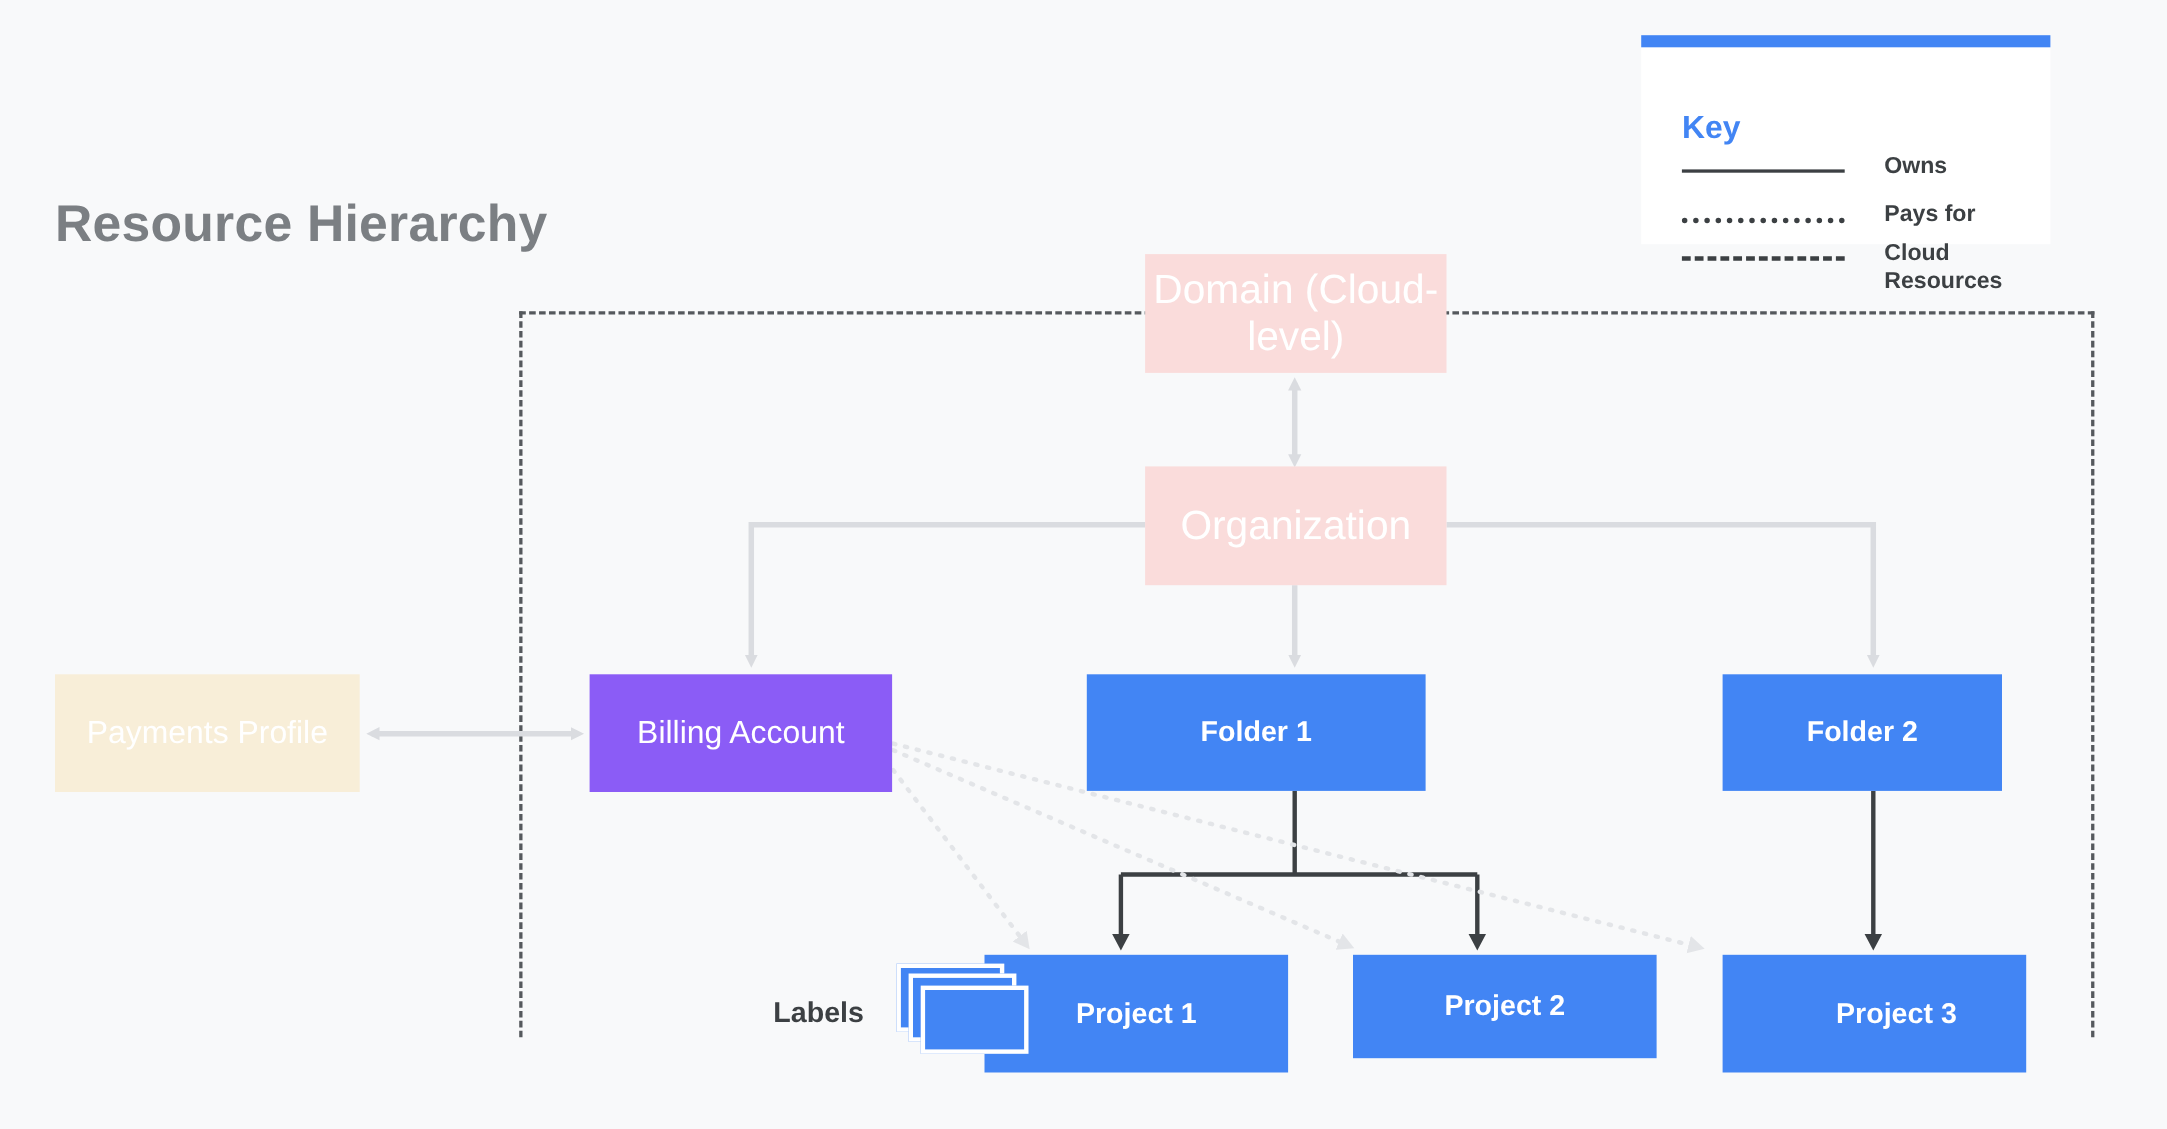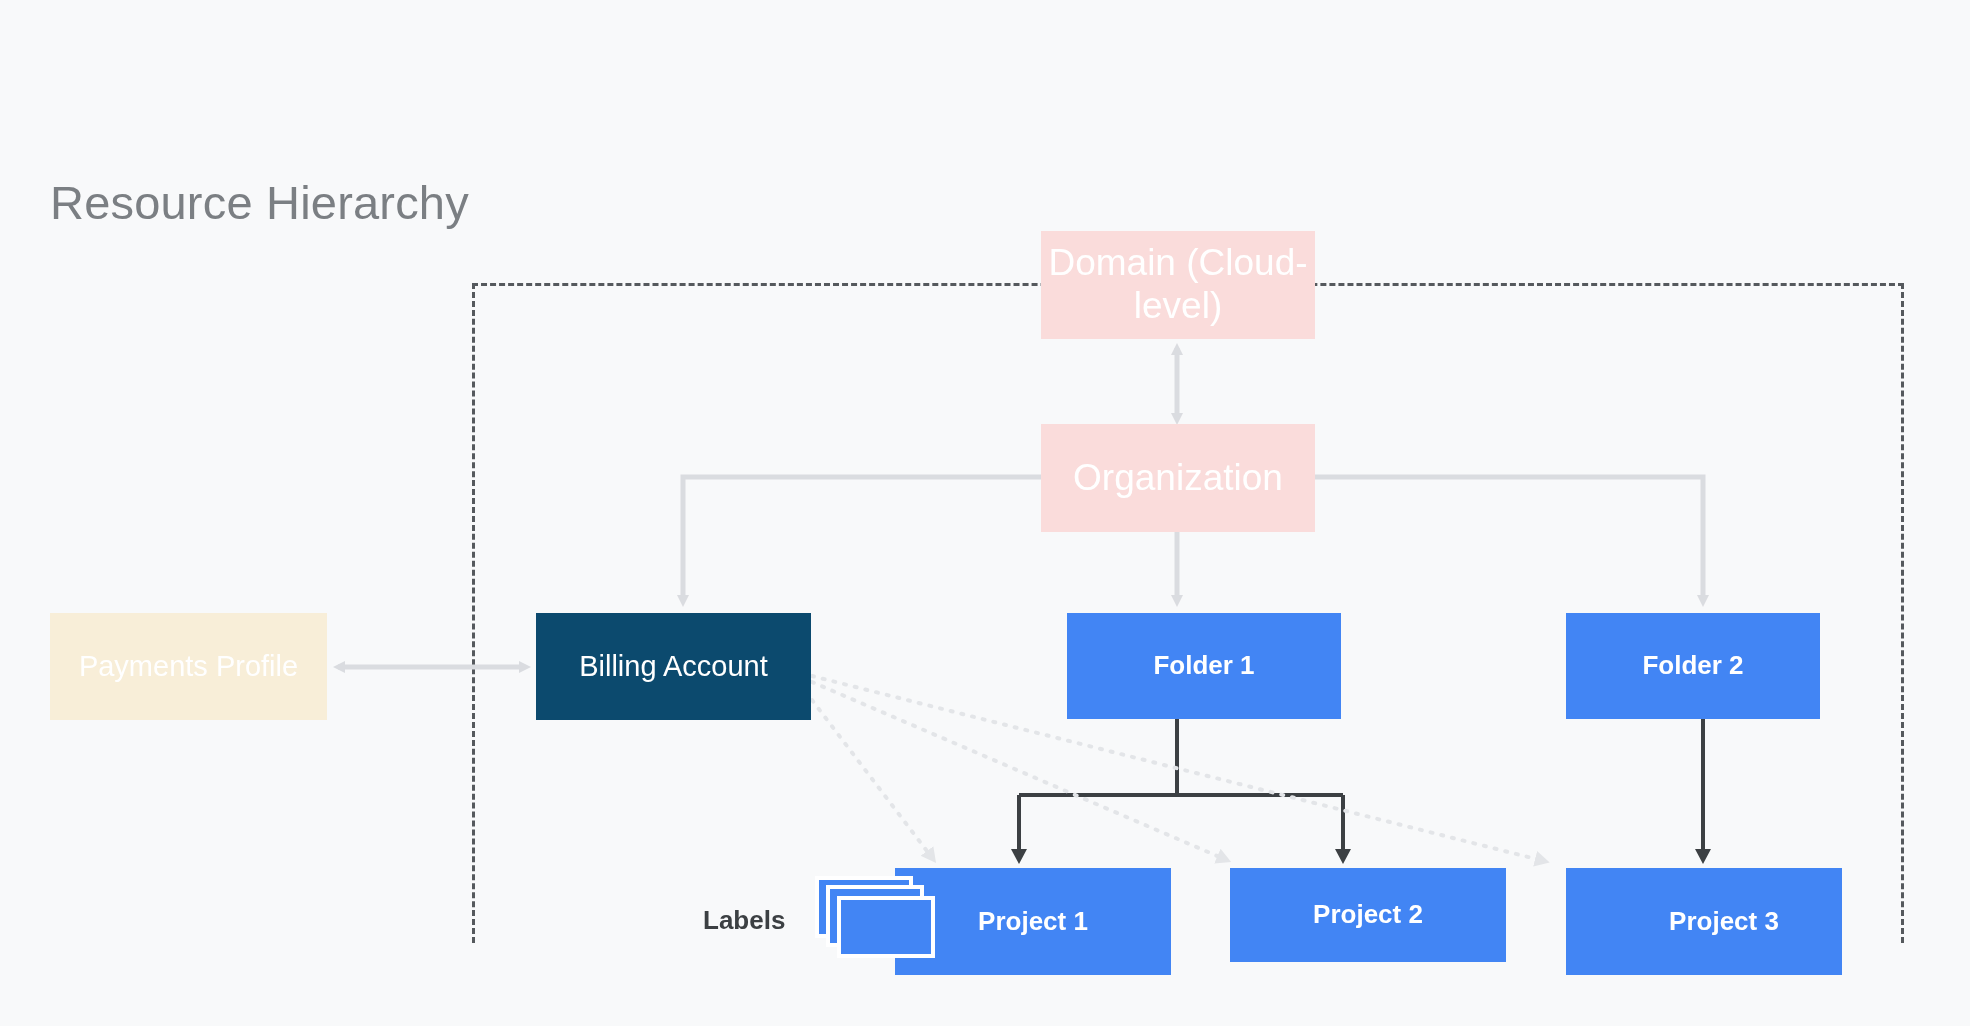--- a/index.html
+++ b/index.html
@@ -8,21 +8,21 @@
     background:#f8f9fa;
     font-family:"Liberation Sans", sans-serif;
     overflow:hidden;
     position:relative;
   }
   #stage{position:absolute;left:0;top:0;width:1970px;height:1026px;}
 
   
   .page-title{
     position:absolute;left:50px;top:175px;
-    font-size:47px;color:#7b7f83;font-weight:400;
+    font-size:47px;color:#7b7f83;font-weight:700;
     letter-spacing:.2px;white-space:nowrap;
   }
 
   
   .legend{
     position:absolute;left:1492px;top:32px;width:372px;height:190px;
     background:#ffffff;
   }
   .legend-topbar{position:absolute;left:0;top:0;width:372px;height:11px;background:#4285f4;}
   .legend-title{
@@ -49,21 +49,21 @@
   }
 
   
   .node{
     position:absolute;box-sizing:border-box;
     display:flex;align-items:center;justify-content:center;
     text-align:center;line-height:1.15;
   }
   .node-pink{background:#fadcdb;color:#ffffff;font-size:37px;font-weight:400;}
   .node-cream{background:#f8eed8;color:#ffffff;font-size:29px;font-weight:400;}
-  .node-green{background:#0c4a6e;color:#ffffff;font-size:29px;font-weight:400;}
+  .node-green{background:#8b5cf6;color:#ffffff;font-size:29px;font-weight:400;}
   .node-blue{background:#4285f4;color:#ffffff;font-size:26px;font-weight:700;}
 
   
   .svg-layer{position:absolute;left:0;top:0;width:1970px;height:1026px;pointer-events:none;}
 
   
   .labels-text{
     position:absolute;left:703px;top:905px;
     font-size:26px;font-weight:700;color:#3c4043;
   }
@@ -77,20 +77,45 @@
   .labels-icon .card2{left:11px;top:9px;}
   .labels-icon .card3{left:22px;top:20px;}
 </style>
 </head>
 <body>
 
 <div id="stage">
 
   <div class="page-title">Resource Hierarchy</div>
 
+  <div class="legend">
+    <div class="legend-topbar"></div>
+    <div class="legend-title">Key</div>
+
+    <div class="legend-row" style="top:106px;">
+      <div class="legend-sample ls-solid">
+          <i></i>
+        </div>
+      <div class="legend-label">Owns</div>
+    </div>
+
+    <div class="legend-row" style="top:150px;">
+      <div class="legend-sample ls-dotted">
+          <i></i>
+        </div>
+      <div class="legend-label">Pays for</div>
+    </div>
+
+    <div class="legend-row" style="top:185px;">
+      <div class="legend-sample ls-dashed">
+          <i></i>
+        </div>
+      <div class="legend-label">Cloud Resources</div>
+    </div>
+  </div>
 
   <div class="cloud-boundary"></div>
 
   <svg class="svg-layer" viewBox="0 0 1970 1026">
     <defs>
       <marker id="arrowGrayEnd" markerWidth="14" markerHeight="14" refX="5" refY="7" orient="auto" markerUnits="userSpaceOnUse">
         <path d="M0,1 L12,7 L0,13 z" fill="#dadce0"></path>
       </marker>
       <marker id="arrowGrayStart" markerWidth="14" markerHeight="14" refX="7" refY="7" orient="auto-start-reverse" markerUnits="userSpaceOnUse">
         <path d="M0,1 L12,7 L0,13 z" fill="#dadce0"></path>
@@ -154,21 +179,21 @@
   </div>
 
   <div class="node node-cream" style="left:50px;top:613px;width:277px;height:107px;">
     <span>Payments Profile</span>
   </div>
 
   <div class="node node-green" style="left:536px;top:613px;width:275px;height:107px;">
     <span>Billing Account</span>
   </div>
 
-  <div class="node node-blue" style="left:1067px;top:613px;width:274px;height:106px;">
+  <div class="node node-blue" style="left:988px;top:613px;width:308px;height:106px;">
     <span>Folder 1</span>
   </div>
 
   <div class="node node-blue" style="left:1566px;top:613px;width:254px;height:106px;">
     <span>Folder 2</span>
   </div>
 
   <div class="node node-blue" style="left:895px;top:868px;width:276px;height:107px;">
     <span>Project 1</span>
   </div>

